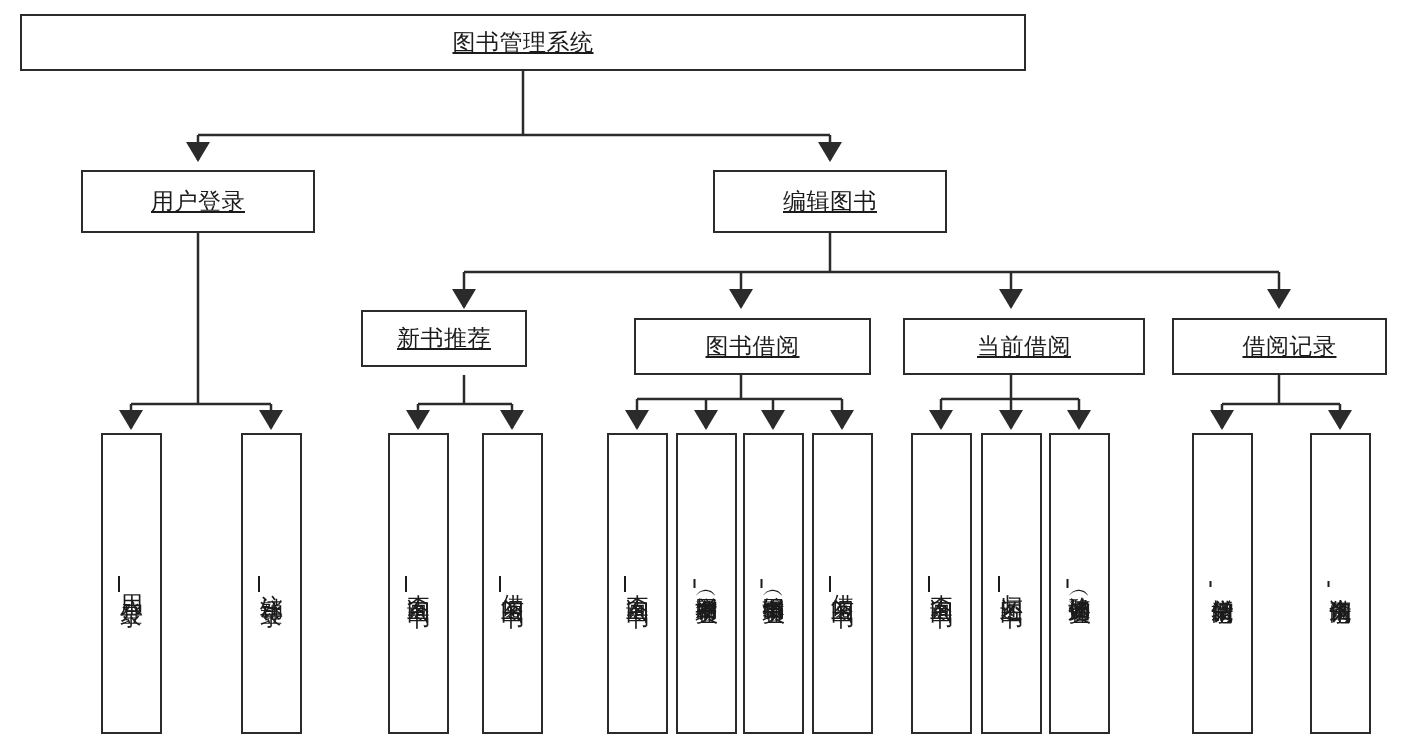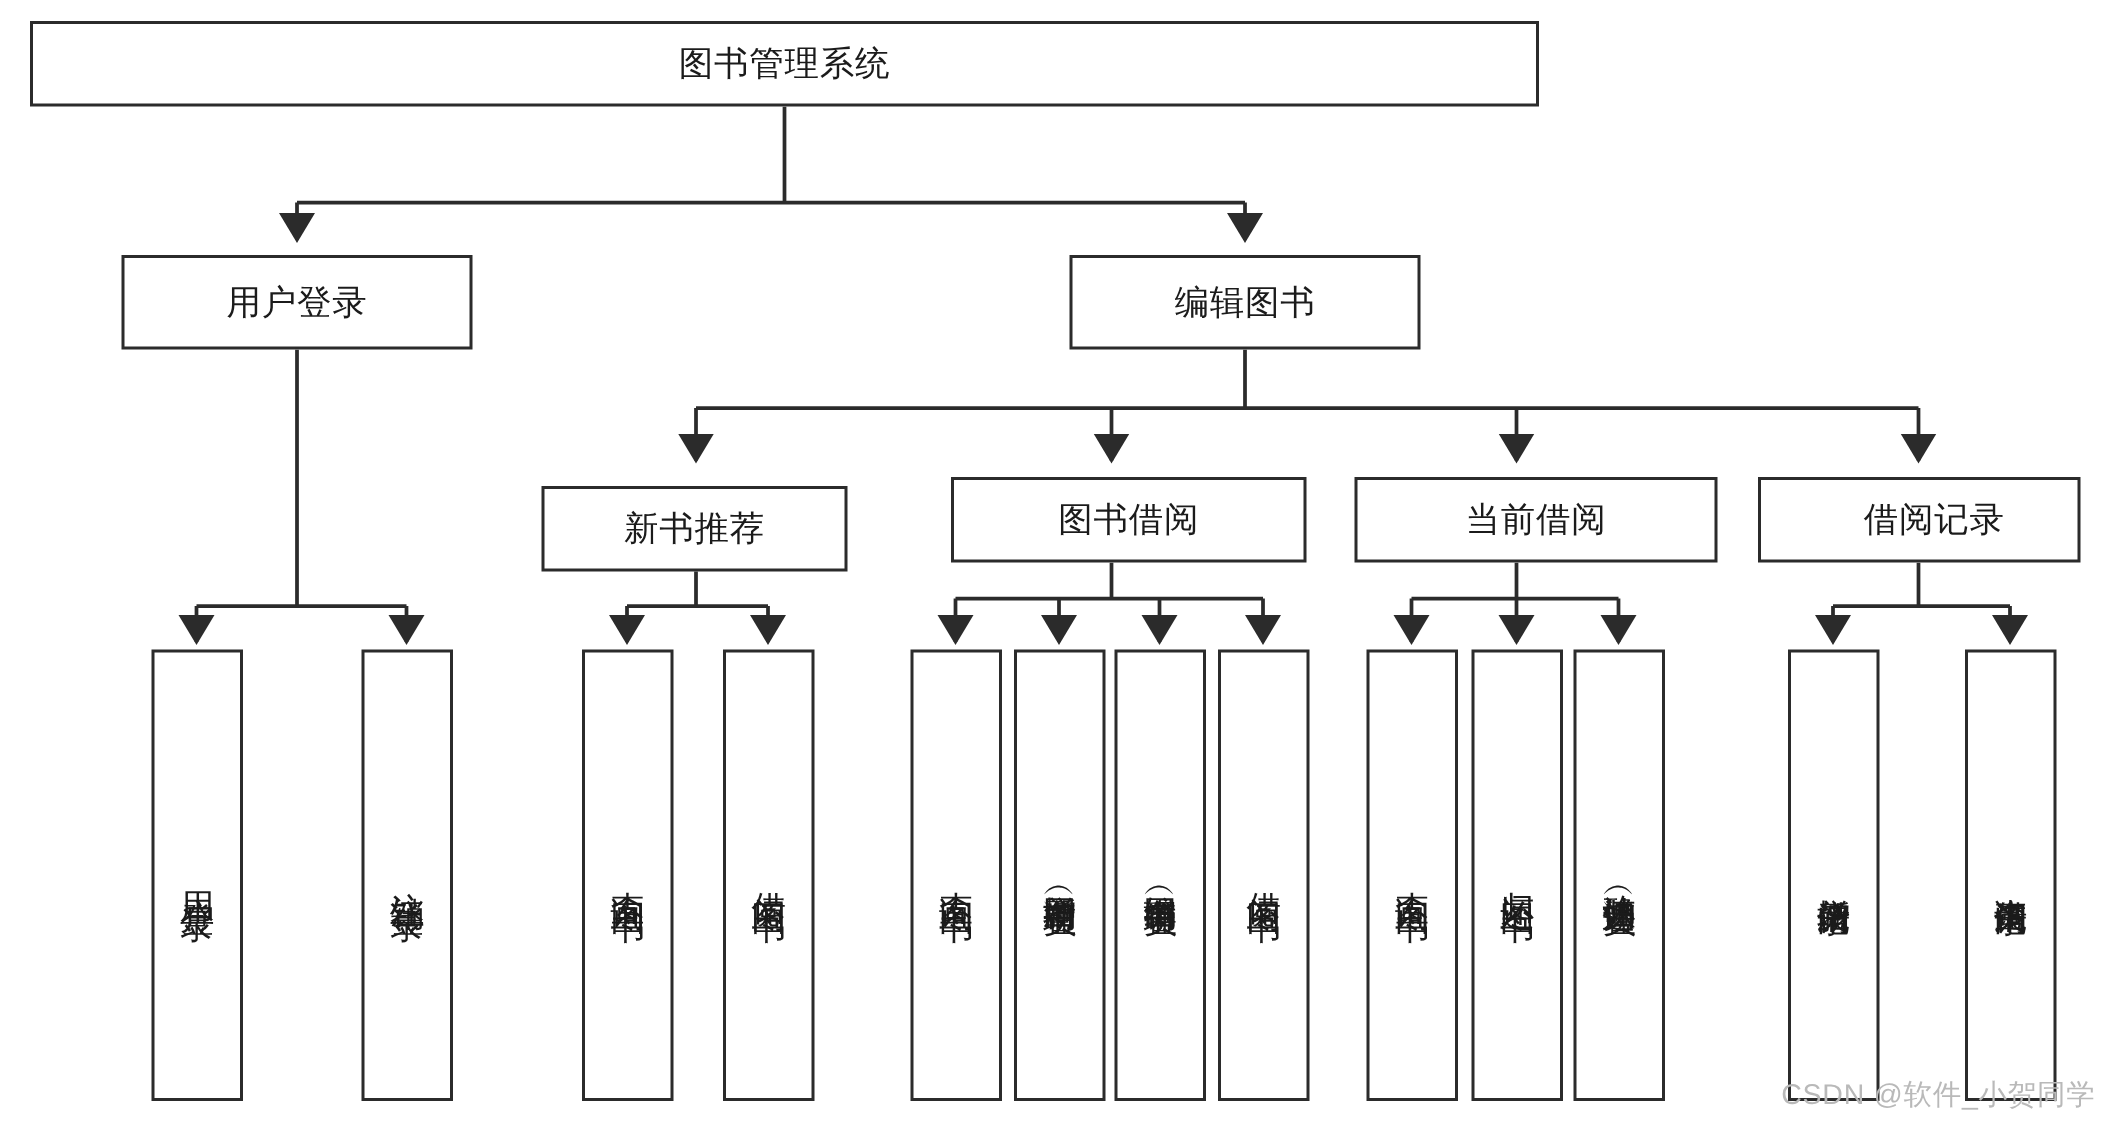--- a/index.html
+++ b/index.html
@@ -34,20 +34,21 @@
     display: flex;
     align-items: center;
     justify-content: center;
     color: #1b1b1b;
   }
   .node-label {
     display: block;
     text-align: center;
     line-height: 1.14;
     white-space: nowrap;
+    text-decoration: underline;
   }
   
   .node.h .node-label {
     font-size: 23px;
     letter-spacing: 0.5px;
   }
   .node.root .node-label {
     font-size: 23px;
   }
   
@@ -137,21 +138,21 @@
     <span class="node-label">图书管理系统</span>
   </div>
 
   <div class="node h" style="left:81px; top:170px; width:234px; height:63px;">
     <span class="node-label">用户登录</span>
   </div>
   <div class="node h" style="left:713px; top:170px; width:234px; height:63px;">
     <span class="node-label">编辑图书</span>
   </div>
 
-  <div class="node h" style="left:361px; top:324px; width:204px; height:57px;">
+  <div class="node h" style="left:361px; top:310px; width:166px; height:57px;">
     <span class="node-label">新书推荐</span>
   </div>
   <div class="node h" style="left:634px; top:318px; width:237px; height:57px;">
     <span class="node-label">图书借阅</span>
   </div>
   <div class="node h" style="left:903px; top:318px; width:242px; height:57px;">
     <span class="node-label">当前借阅</span>
   </div>
   <div class="node h" style="left:1172px; top:318px; width:215px; height:57px;padding-left:20px;">
     <span class="node-label">借阅记录</span>
@@ -194,15 +195,14 @@
     <span class="node-label">确认归还（管理员）</span>
   </div>
 
   <div class="node v tight" style="left:1192px; top:433px; width:61px; height:301px;">
     <span class="node-label">新增借阅记录</span>
   </div>
   <div class="node v tight" style="left:1310px; top:433px; width:61px; height:301px;">
     <span class="node-label">查询借阅记录</span>
   </div>
 
-  <div id="watermark">CSDN @软件_小贺同学</div>
 
 </div>
 
 </body></html>

